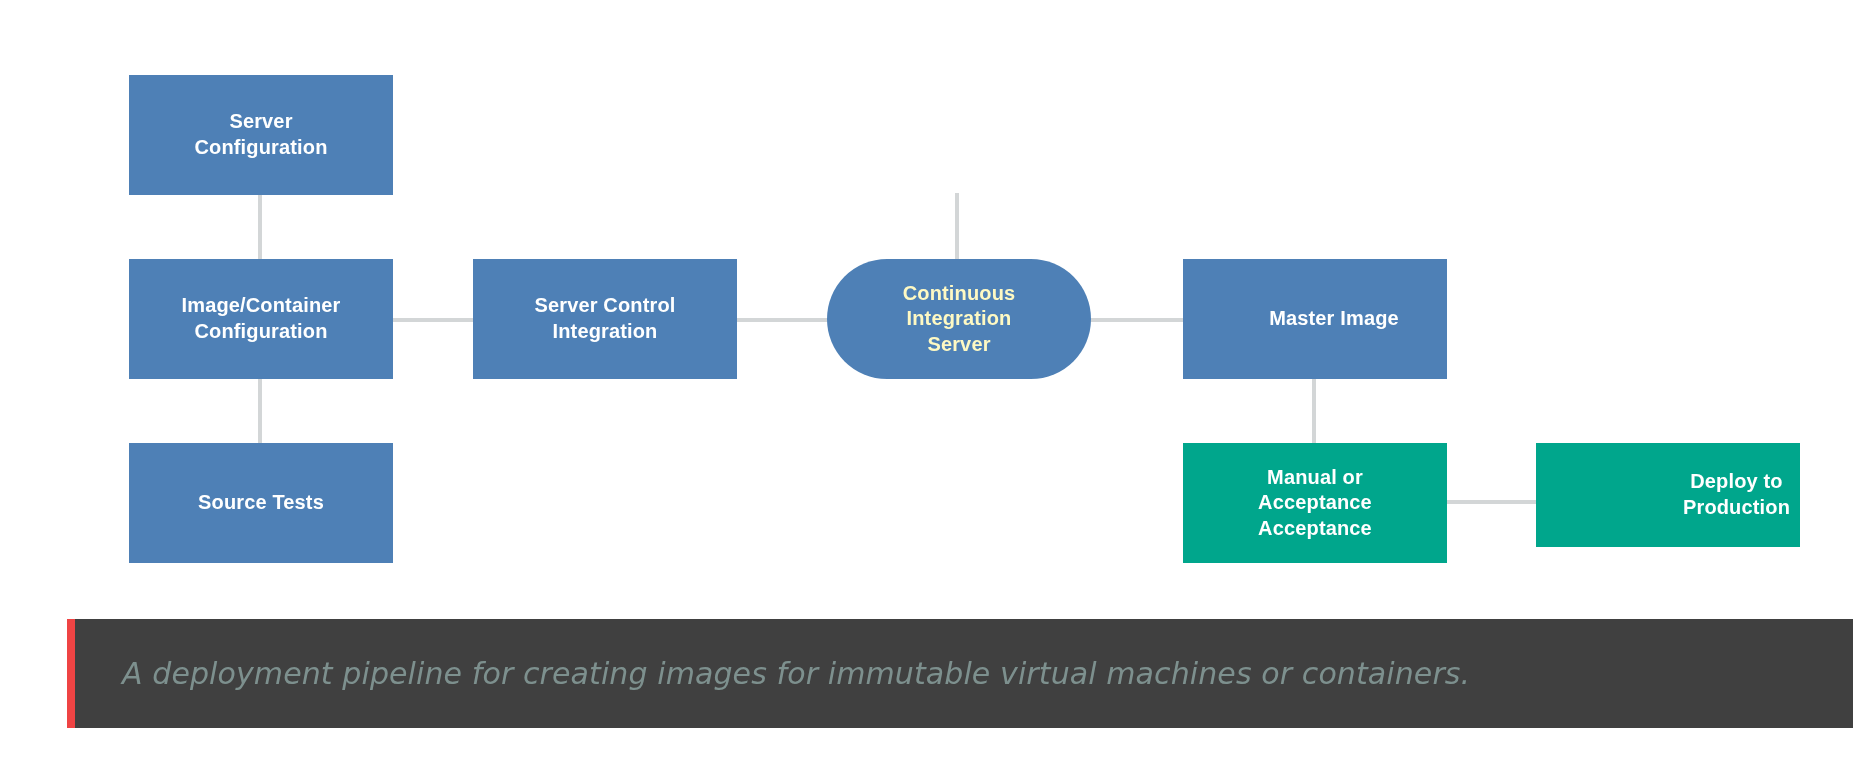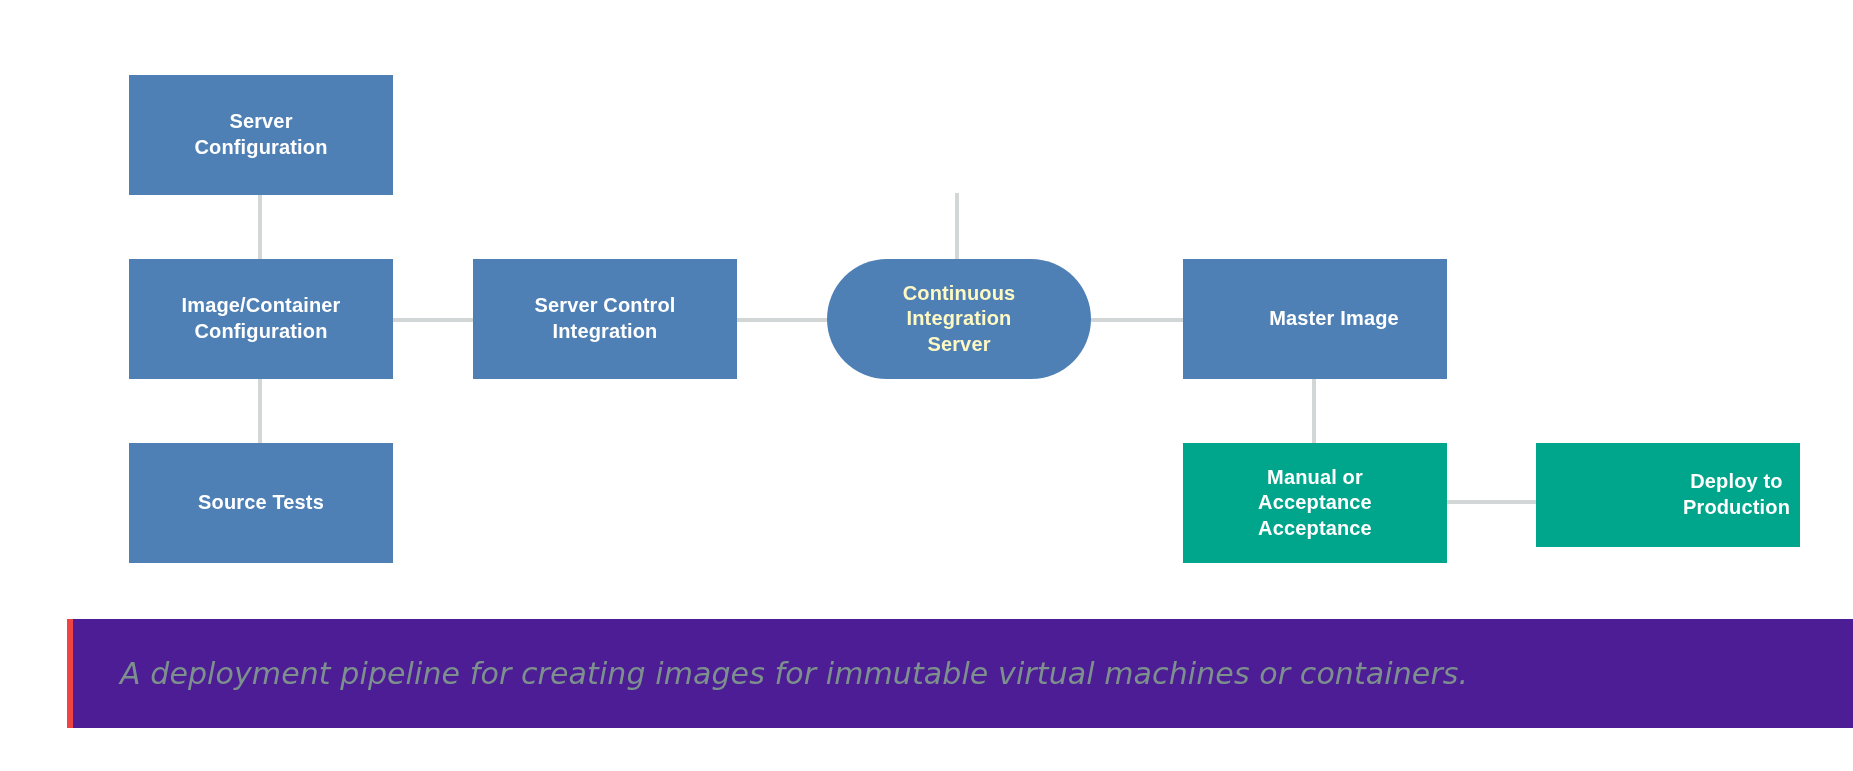--- a/index.html
+++ b/index.html
@@ -62,22 +62,22 @@
   .node-pill {
     background: #4e80b6;
     color: #fef9c3;
     border-radius: 62px;
   }
 
   
   #caption {
     position: absolute;
     z-index: 3;
-    background: #4c1d95;
-    border-left: 6px solid #ef4444;
+    background: #404040;
+    border-left: 8px solid #ef4444;
     box-sizing: border-box;
     display: flex;
     align-items: center;
   }
   #caption .caption-text {
     font-family: "DejaVu Sans", sans-serif;
     font-style: italic;
     font-weight: 300;
     font-size: 30px;
     color: #7d908e;

